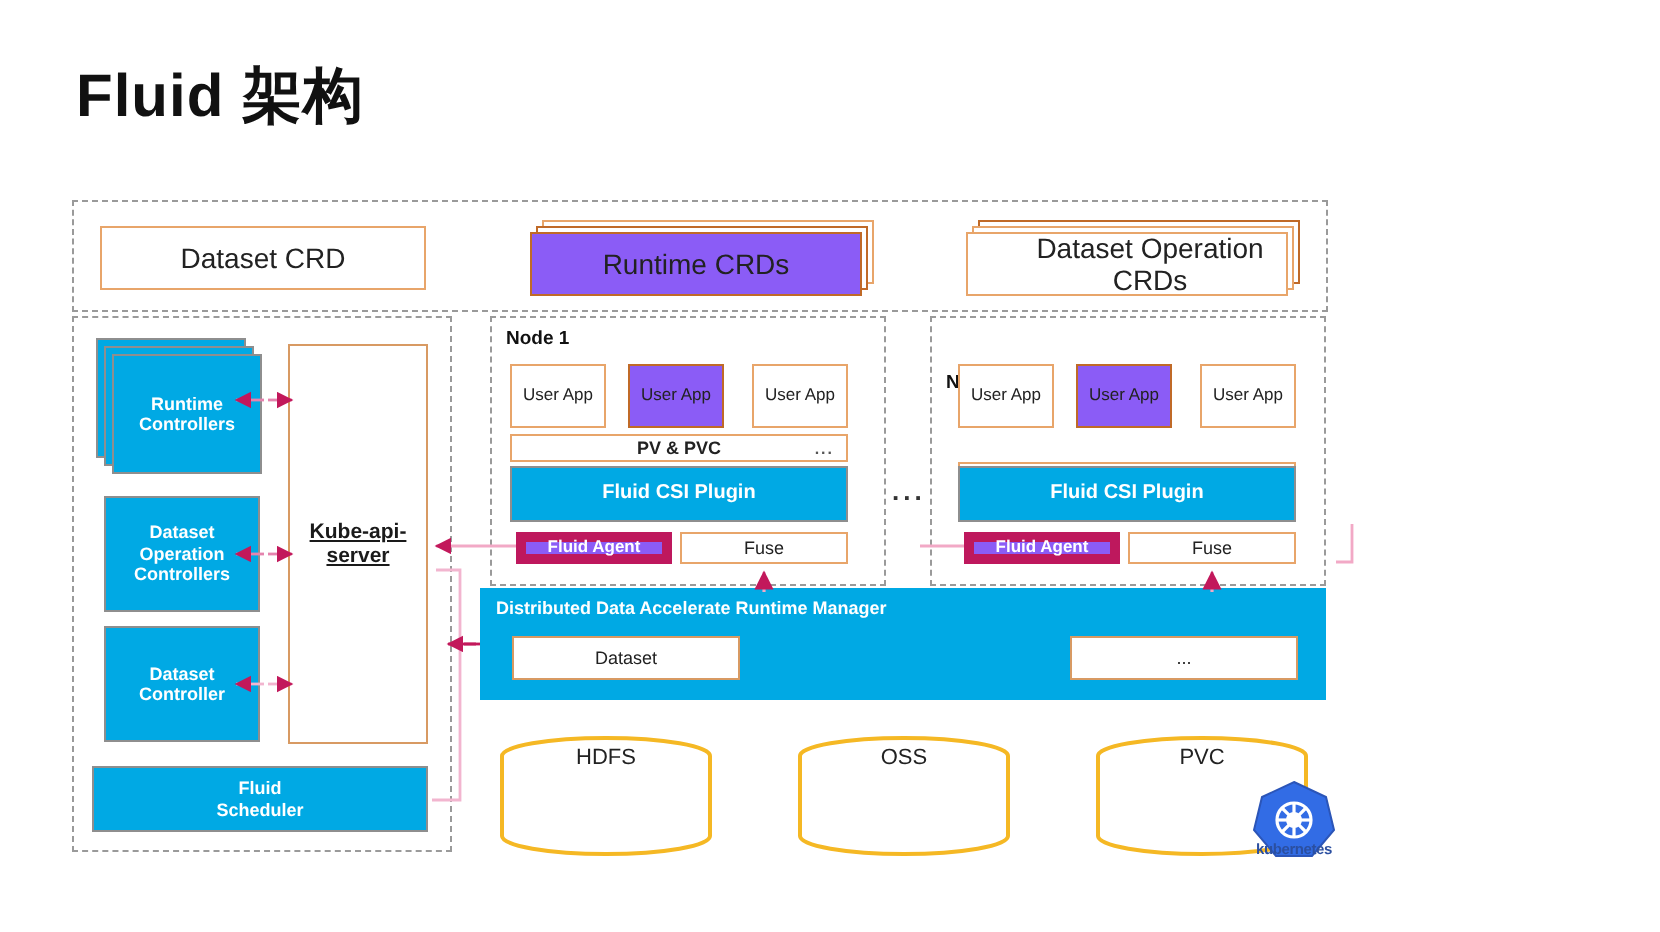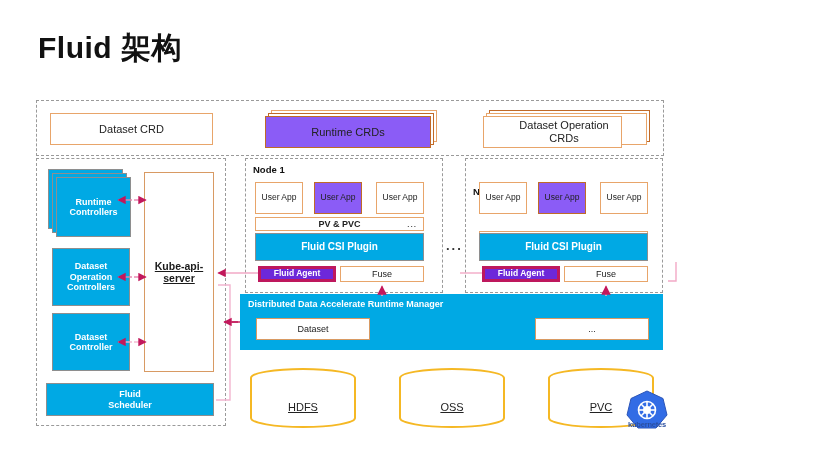--- a/index.html
+++ b/index.html
@@ -65,21 +65,21 @@
     color: #ffffff;
     font-weight: bold;
   }
   .stack-shadow {
     position: absolute;
     box-sizing: border-box;
   }
   
   #crd-band { left: 36px; top: 100px; width: 628px; height: 56px; }
   .crd-box {
-    font-size: 11px;
+    font-size: 14px;
     height: 32px;
   }
   
   #control-band { left: 36px; top: 158px; width: 190px; height: 268px; }
 
   .ctrl-blue {
     font-size: 9px;
     font-weight: bold;
     color: #ffffff;
   }
@@ -121,22 +121,22 @@
     color: #555;
     letter-spacing: 1px;
   }
   .csi {
     font-size: 10px;
     height: 28px;
   }
   .agent {
     font-size: 8.5px;
     height: 16px;
-    background: #6d28d9;
-    border: 3px solid #be185d;
+    background: #8b5cf6;
+    border: 5px solid #be185d;
     color: #ffffff;
     font-weight: bold;
   }
   .fuse {
     font-size: 9px;
     height: 16px;
   }
   
   #node-ellipsis {
     position: absolute;
@@ -177,25 +177,24 @@
   
   .cyl {
     position: absolute;
     width: 108px;
     height: 62px;
   }
   .cyl svg { display: block; }
   .cyl-label {
     position: absolute;
     width: 108px;
-    top: 34px;
+    top: 6px;
     text-align: center;
     font-size: 11px;
     color: #222;
-    text-decoration: underline;
   }
   
   #k8s-logo {
     position: absolute;
     left: 624px;
     top: 389px;
     width: 46px;
     height: 44px;
   }
   #k8s-word {
@@ -231,21 +230,21 @@
   </div>
 
   <div class="stack-shadow" style="left:271px; top:110px; width:166px; height:32px; border:1px solid #e8a56a; background:#fff;"></div>
   <div class="stack-shadow" style="left:268px; top:113px; width:166px; height:32px; border:1px solid #c06a28; background:#fff;"></div>
   <div class="box orange-box-dark crd-box" style="left:265px; top:116px; width:166px;">
     <span>Runtime CRDs</span>
   </div>
 
   <div class="stack-shadow" style="left:489px; top:110px; width:161px; height:32px; border:1px solid #c06a28; background:#fff;"></div>
   <div class="stack-shadow" style="left:486px; top:113px; width:161px; height:32px; border:1px solid #e8a56a; background:#fff;"></div>
-  <div class="box orange-box crd-box" style="left:483px; top:116px; width:139px;padding-left:23px;">
+  <div class="box orange-box crd-box" style="left:483px; top:116px; width:161px;padding-left:23px;">
     <span>Dataset Operation CRDs</span>
   </div>
 
   <div class="dashed-box" id="control-band"></div>
 
   <div class="stack-shadow" style="left:48px; top:169px; width:75px; height:60px; background:#00a9e4; border:1px solid #8e8e8e;"></div>
   <div class="stack-shadow" style="left:52px; top:173px; width:75px; height:60px; background:#00a9e4; border:1px solid #8e8e8e;"></div>
   <div class="box blue-box ctrl-blue" style="left:56px; top:177px; width:75px; height:60px; flex-direction:column;">
     <span>Runtime</span>
     <span>Controllers</span>

